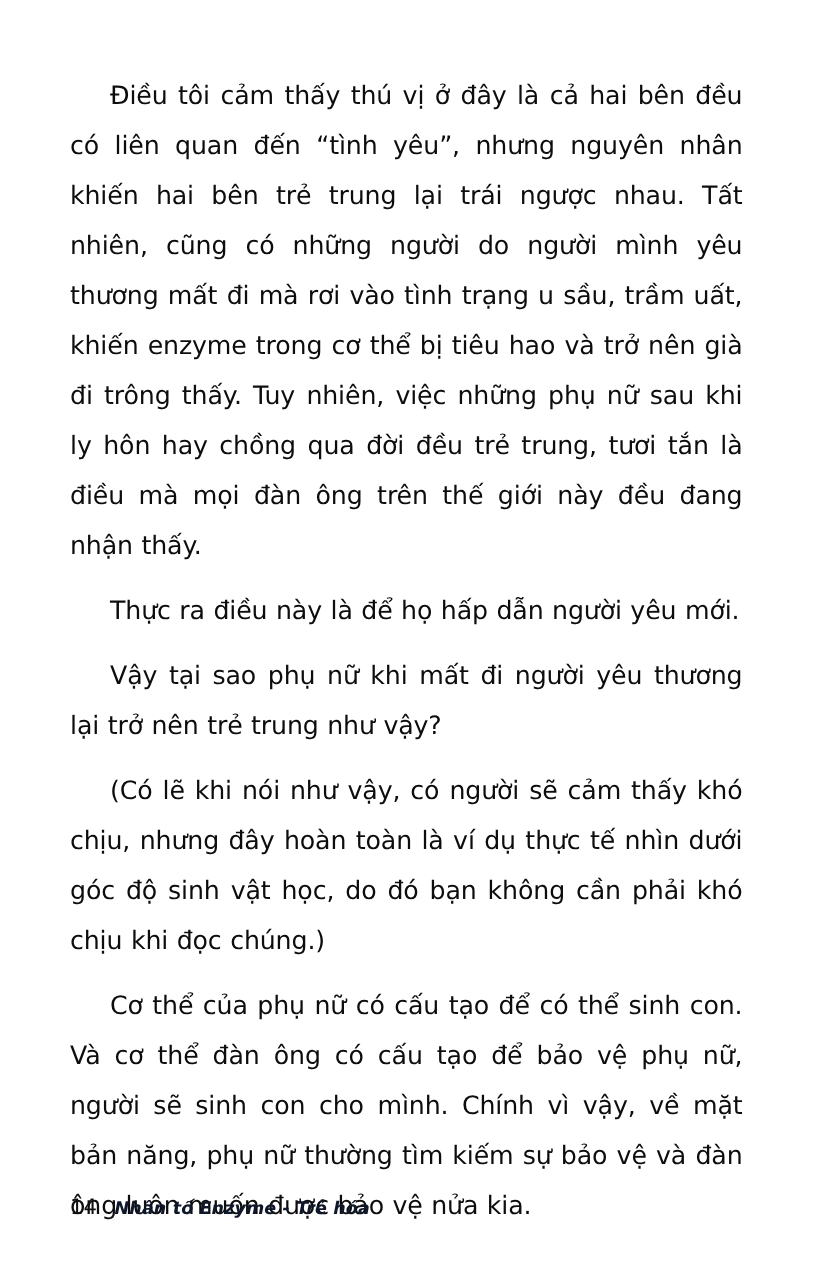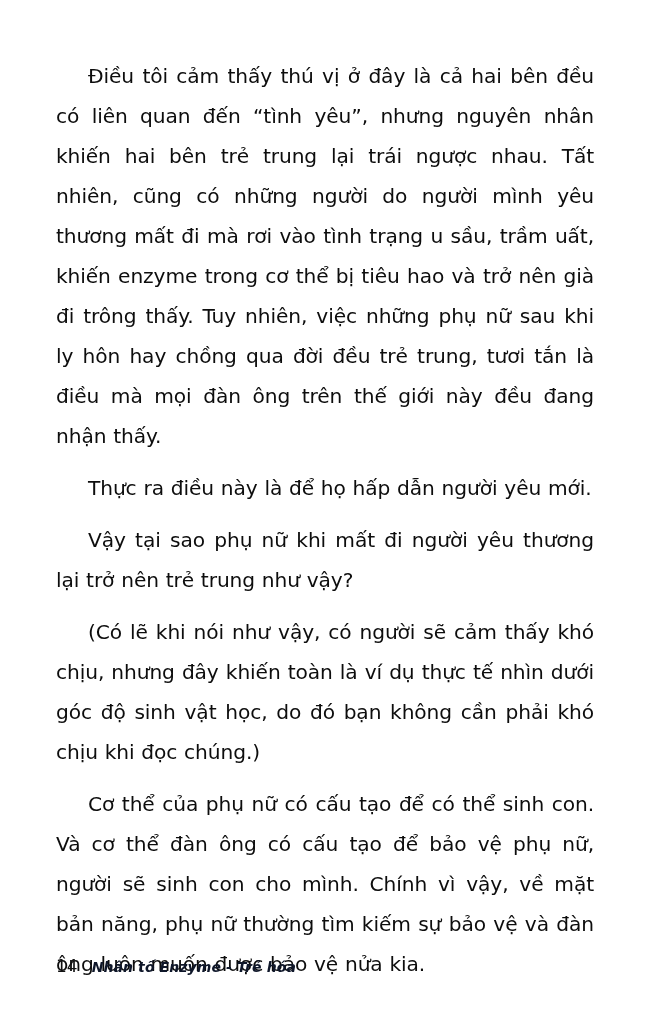--- a/index.html
+++ b/index.html
@@ -62,21 +62,21 @@
 </style>
 </head>
 <body>
 
 <div class="page">
 
   <div class="body-text">
     <p class="para">Điều tôi cảm thấy thú vị ở đây là cả hai bên đều có liên quan đến “tình yêu”, nhưng nguyên nhân khiến hai bên trẻ trung lại trái ngược nhau. Tất nhiên, cũng có những người do người mình yêu thương mất đi mà rơi vào tình trạng u sầu, trầm uất, khiến enzyme trong cơ thể bị tiêu hao và trở nên già đi trông thấy. Tuy nhiên, việc những phụ nữ sau khi ly hôn hay chồng qua đời đều trẻ trung, tươi tắn là điều mà mọi đàn ông trên thế giới này đều đang nhận thấy.</p>
     <p class="para">Thực ra điều này là để họ hấp dẫn người yêu mới.</p>
     <p class="para">Vậy tại sao phụ nữ khi mất đi người yêu thương lại trở nên trẻ trung như vậy?</p>
-    <p class="para">(Có lẽ khi nói như vậy, có người sẽ cảm thấy khó chịu, nhưng đây khiến toàn là ví dụ thực tế nhìn dưới góc độ sinh vật học, do đó bạn không cần phải khó chịu khi đọc chúng.)</p>
+    <p class="para">(Có lẽ khi nói như vậy, có người sẽ cảm thấy khó chịu, nhưng đây hoàn toàn là ví dụ thực tế nhìn dưới góc độ sinh vật học, do đó bạn không cần phải khó chịu khi đọc chúng.)</p>
     <p class="para">Cơ thể của phụ nữ có cấu tạo để có thể sinh con. Và cơ thể đàn ông có cấu tạo để bảo vệ phụ nữ, người sẽ sinh con cho mình. Chính vì vậy, về mặt bản năng, phụ nữ thường tìm kiếm sự bảo vệ và đàn ông luôn muốn được bảo vệ nửa kia.</p>
   </div>
 
   <div class="footer">
     <span class="folio">14</span>
     <span class="running-head">Nhân tố Enzyme - Trẻ hóa</span>
   </div>
 
 </div>
 

